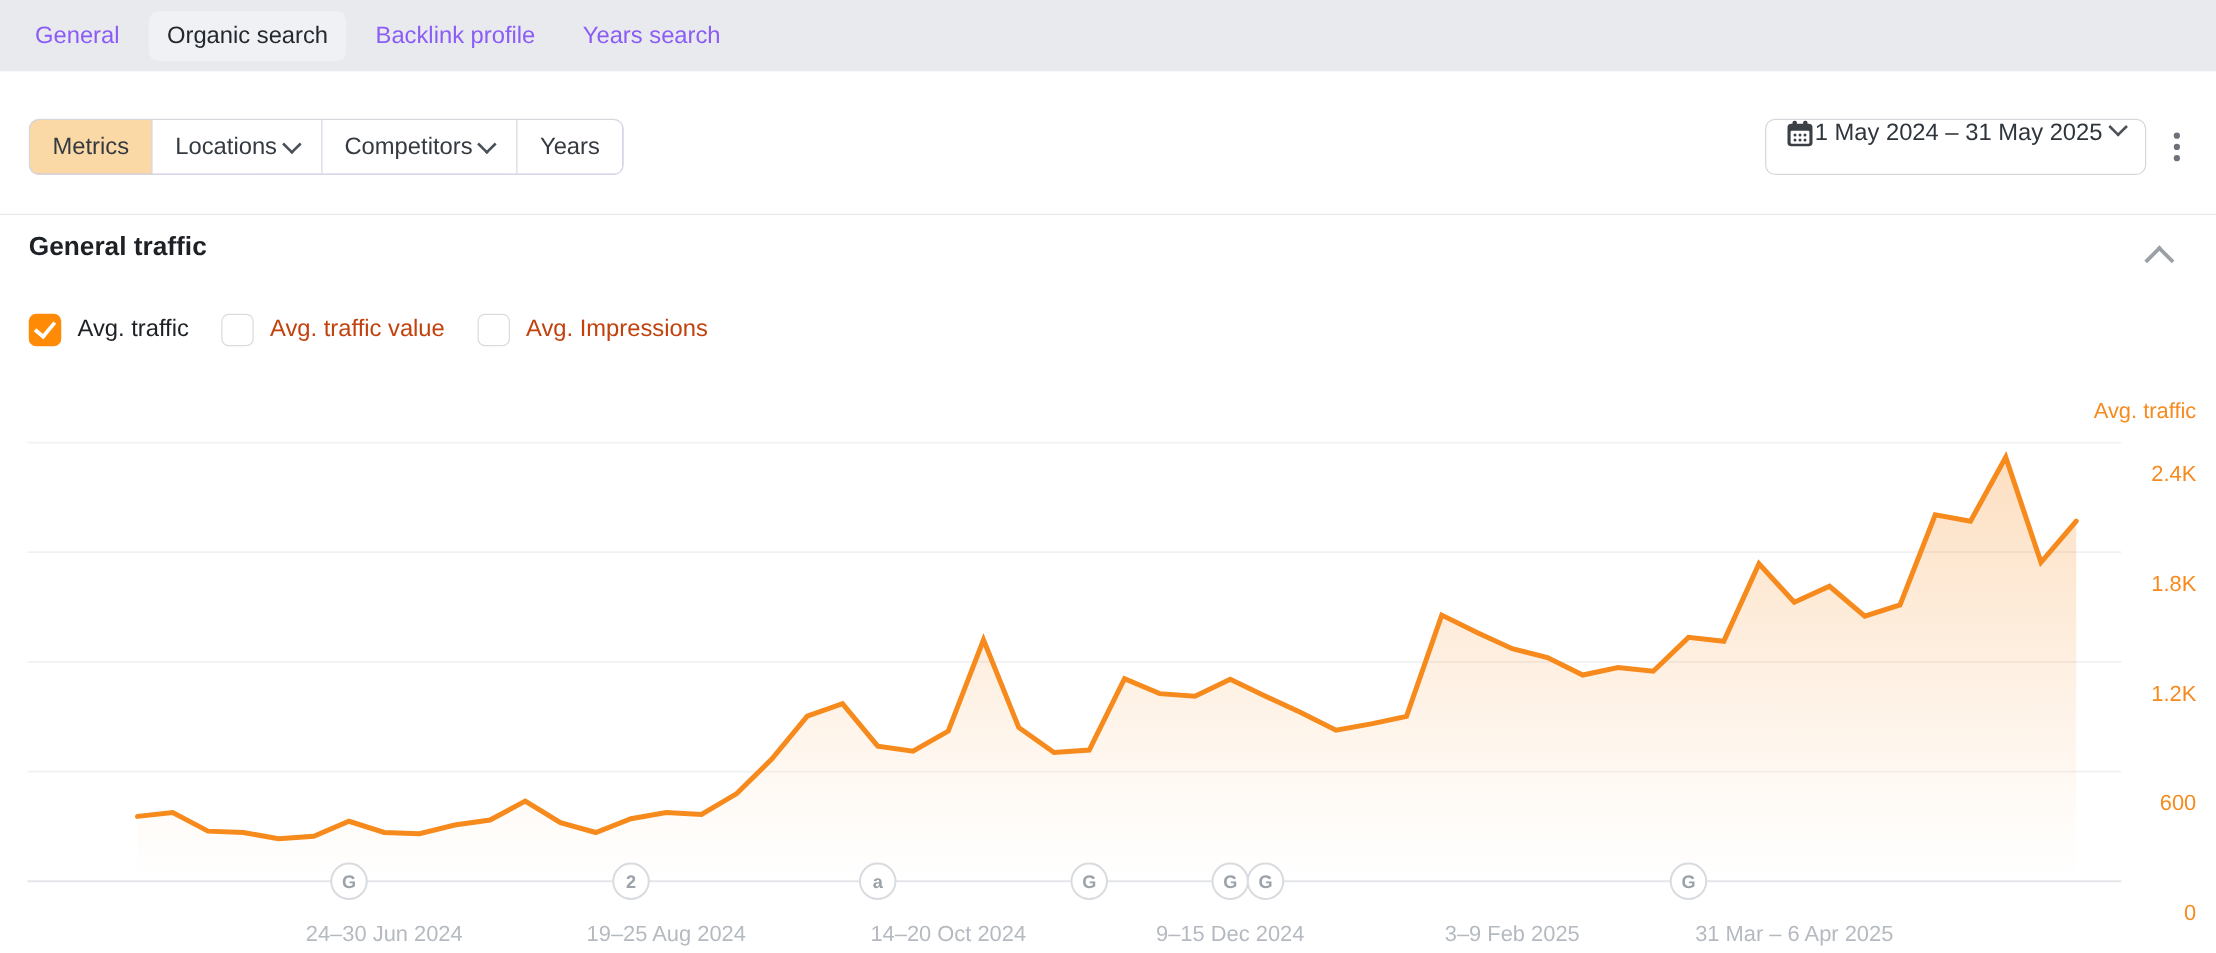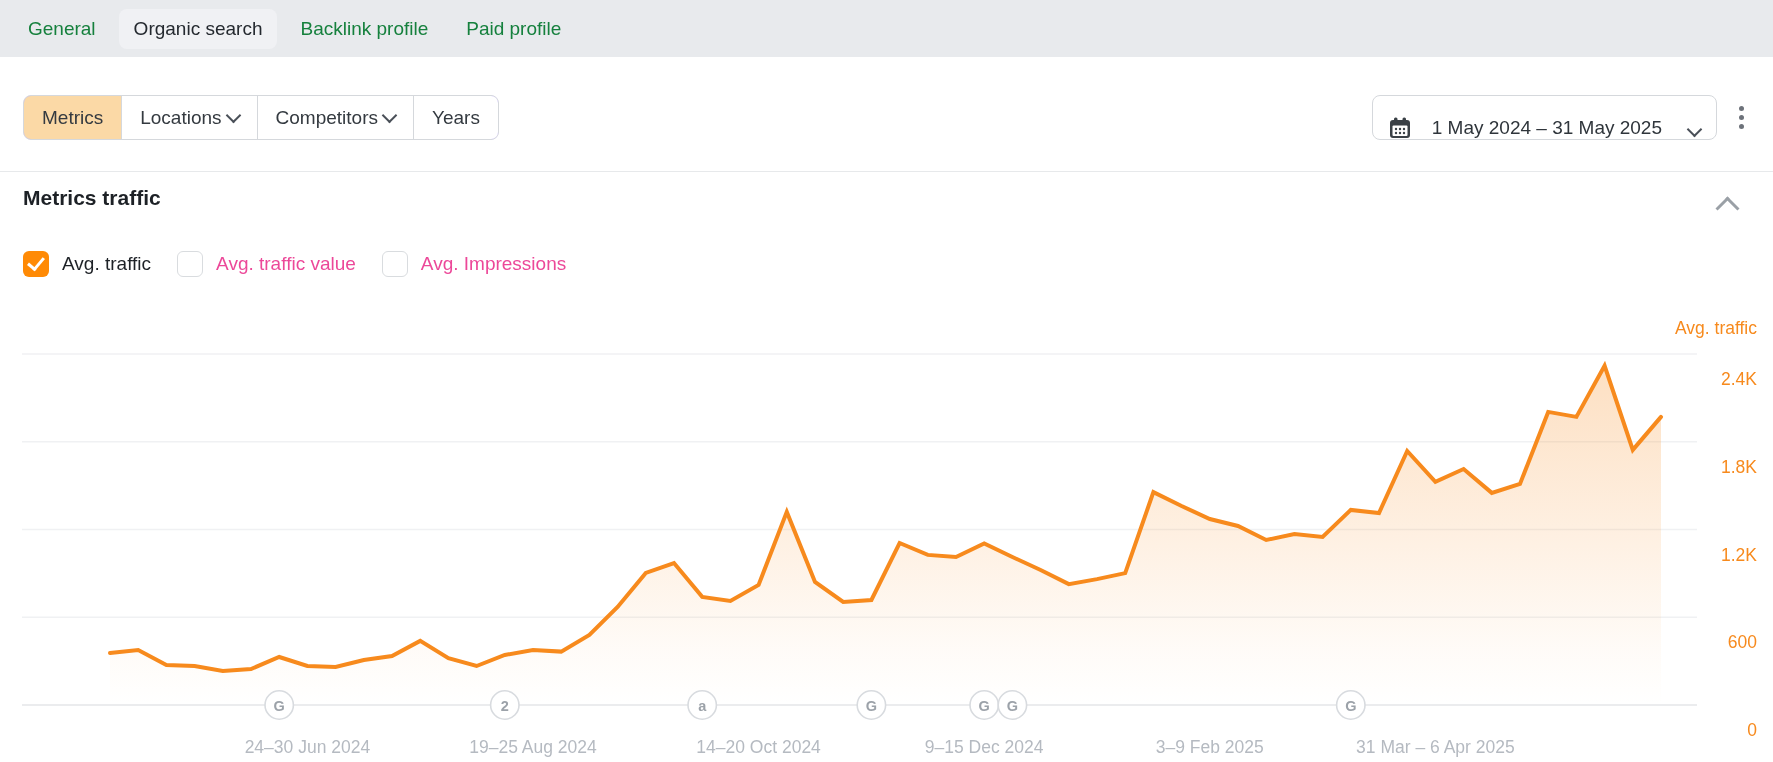--- a/index.html
+++ b/index.html
@@ -7,42 +7,42 @@
     position:relative;width:1773px;height:762px;overflow:hidden;
     font-family:"Liberation Sans","DejaVu Sans",sans-serif;
     -webkit-font-smoothing:antialiased;background:#fff;
   }
   
   .tabbar{
     position:absolute;top:0;left:0;right:0;height:57px;background:#e8eaed;
     display:flex;align-items:center;padding-left:13px;z-index:3;
   }
   .tab{
-    padding:9px 15px;margin-right:8px;font-size:19px;color:#15803d;
+    padding:9px 15px;margin-right:8px;font-size:19px;color:#8b5cf6;
     border-radius:8px;cursor:pointer;white-space:nowrap;
   }
   .tab.active{background:#f0f1f4;color:#24292f;}
   
   .toolbar{position:absolute;top:95px;left:23px;right:23px;height:45px;z-index:3;}
   .seggroup{
     display:inline-flex;border:1.5px solid #d5d8dc;border-radius:8px;overflow:hidden;
     height:45px;box-sizing:border-box;background:#c4b5fd;
   }
   .seg{
     display:flex;align-items:center;padding:0 18px;font-size:19px;color:#343a40;
     background:#fff;border:none;border-right:1.5px solid #d5d8dc;cursor:pointer;
     font-family:inherit;
   }
   .seg:last-child{border-right:none;}
   .seg.active{background:#fbd9a6;}
   .right-controls{position:absolute;right:0;top:0;height:45px;display:flex;align-items:center;gap:16px;}
   .btn{
-    display:flex;align-items:flex-end;height:45px;box-sizing:border-box;background:#fff;
+    display:flex;align-items:flex-start;height:45px;box-sizing:border-box;background:#fff;
     border:1.5px solid #d5d8dc;border-radius:8px;padding:0 16px;font-size:19px;color:#2f353b;
-    cursor:pointer;gap:21px;font-family:inherit;white-space:nowrap;
+    cursor:pointer;gap:1px;font-family:inherit;white-space:nowrap;
   }
   .chev{
     display:inline-block;width:9px;height:9px;border-right:2.2px solid #4a5058;
     border-bottom:2.2px solid #4a5058;transform:rotate(45deg);margin-left:6px;margin-bottom:4px;
   }
   .chev.up{
     width:14px;height:14px;border-width:3px;border-color:#9aa0a6;
     transform:rotate(-135deg);margin:8px 0 0 0;
   }
   .kebab{display:flex;flex-direction:column;gap:4px;padding:6px;cursor:pointer;}
@@ -57,36 +57,36 @@
   .leg-item{display:flex;align-items:center;gap:13px;cursor:pointer;}
   .cbox{
     width:26px;height:26px;box-sizing:border-box;border-radius:6px;background:#fff;
     border:1.5px solid #d9dcdf;
   }
   .cbox.checked{background:#ff8a05;border:none;}
   .cbox.checked::after{
     content:'';display:block;width:7px;height:13px;border-right:3px solid #fff;
     border-bottom:3px solid #fff;transform:rotate(40deg);margin:3px auto 0;
   }
-  .leg-label{font-size:19px;color:#ec4899;}
+  .leg-label{font-size:19px;color:#c2410c;}
   .leg-item.on .leg-label{color:#1d2126;}
   
   #chart-svg{position:absolute;top:0;left:0;z-index:1;pointer-events:none;}
   #chart-svg .badge{pointer-events:auto;cursor:pointer;}
 </style>
 </head>
 <body>
 
 <div class="page">
 
   <div class="tabbar">
     <div class="tab">General</div>
     <div class="tab active">Organic search</div>
     <div class="tab">Backlink profile</div>
-    <div class="tab">Paid profile</div>
+    <div class="tab">Years search</div>
   </div>
 
   <div class="toolbar">
     <div class="seggroup">
       <button class="seg active">
         <span>Metrics</span>
       </button>
       <button class="seg">
         <span>Locations</span>
         <span class="chev"></span>
@@ -120,21 +120,21 @@
       <div class="kebab">
           <i></i>
           <i></i>
           <i></i>
         </div>
     </div>
   </div>
 
   <div class="divider"></div>
 
-  <h2 class="section-title">Metrics traffic</h2>
+  <h2 class="section-title">General traffic</h2>
   <div class="collapse">
     <span class="chev up"></span>
   </div>
 
   <div class="legend">
     <div class="leg-item on">
       <span class="cbox checked"></span>
       <span class="leg-label">Avg. traffic</span>
     </div>
     <div class="leg-item">

